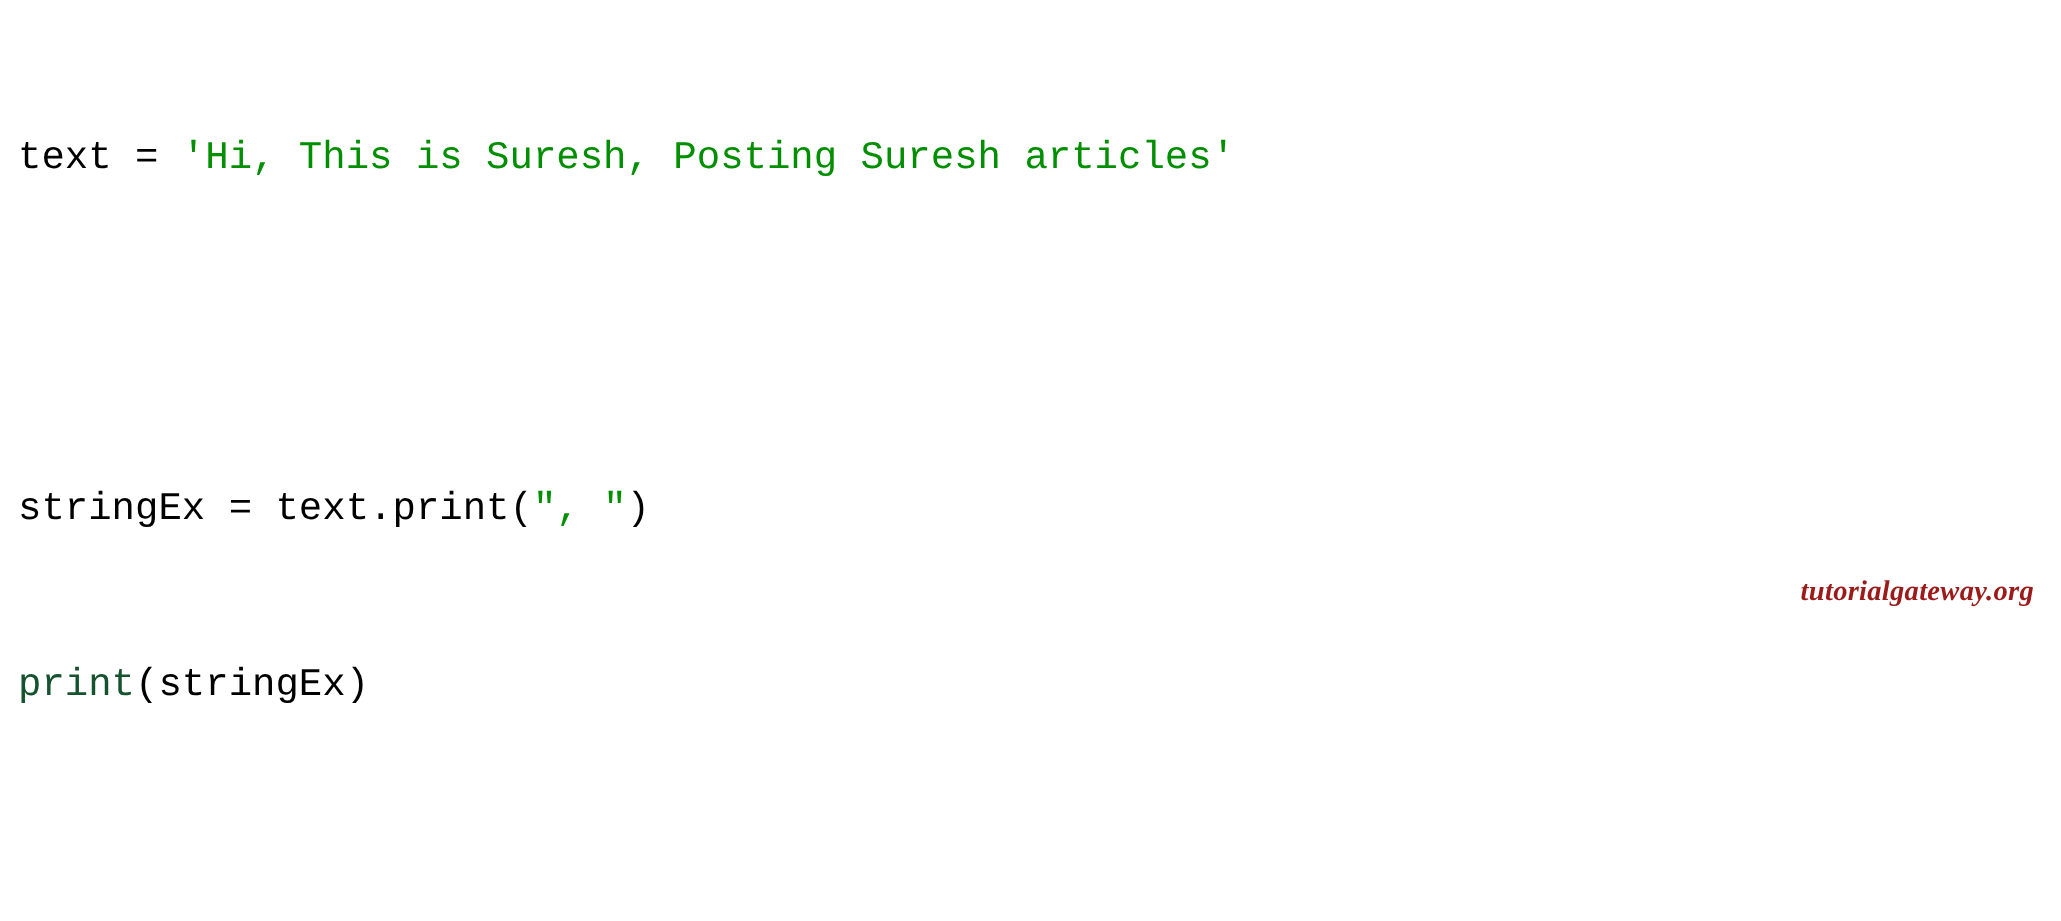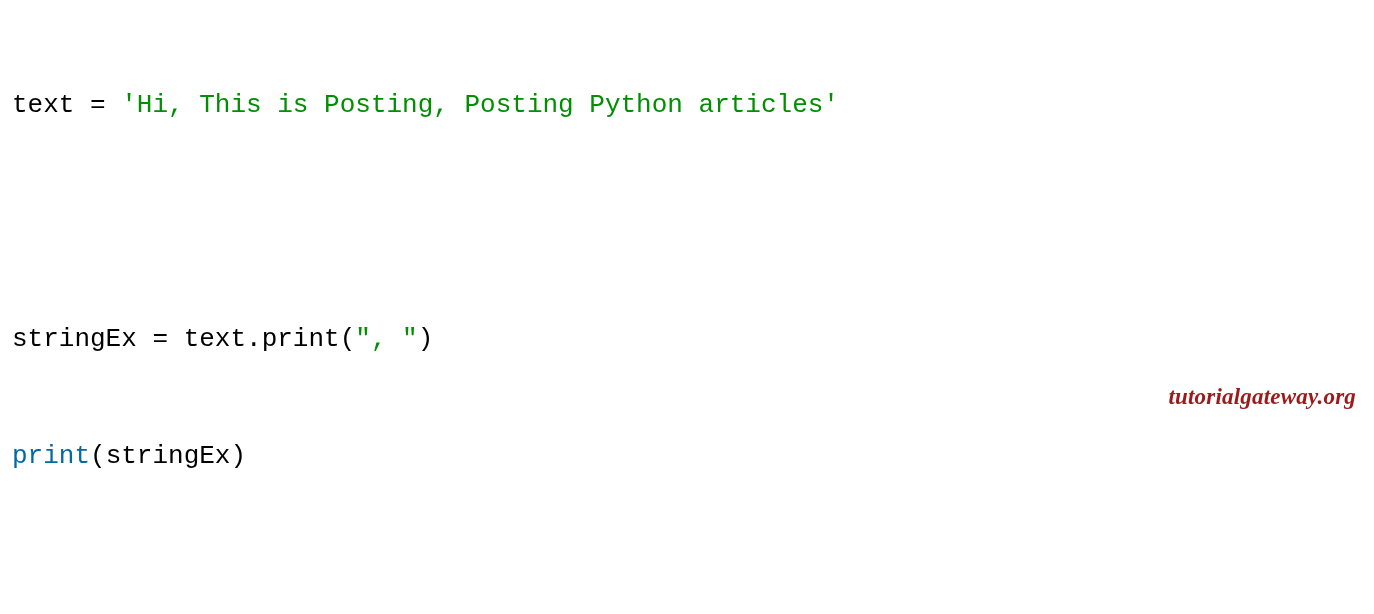--- a/index.html
+++ b/index.html
@@ -19,38 +19,38 @@
     .code-editor {
       padding: 8px 12px;
       line-height: 1.5;
       white-space: pre;
     }
     .line {
       min-height: 1.5em;
     }
     .tok-black { color: #000000; }
     .tok-green { color: #008f00; }
-    .tok-purple { color: #0369a1; }
+    .tok-purple { color: #14532d; }
     .watermark {
       position: absolute;
       right: 18px;
       top: 384px;
       font-family: Georgia, 'Times New Roman', serif;
-      font-size: 23px;
+      font-size: 19px;
       font-weight: 600;
       color: #9b1b1b;
       font-style: italic;
       letter-spacing: 0.2px;
     }
   </style>
 </head>
 <body>
 
 <div class="code-editor">
-  <div class="line"><span class="tok-black">text</span><span class="tok-black"> = </span><span class="tok-green">'Hi, This is Posting, Posting Python articles'</span></div>
+  <div class="line"><span class="tok-black">text</span><span class="tok-black"> = </span><span class="tok-green">'Hi, This is Suresh, Posting Suresh articles'</span></div>
   <div class="line">&nbsp;</div>
   <div class="line"><span class="tok-black">stringEx</span><span class="tok-black"> = </span><span class="tok-black">text.print(</span><span class="tok-green">", "</span><span class="tok-black">)</span></div>
   <div class="line"><span class="tok-purple">print</span><span class="tok-black">(</span><span class="tok-black">stringEx</span><span class="tok-black">)</span></div>
   
   
   
   
 </div>
 
 <div class="watermark">tutorialgateway.org</div>

